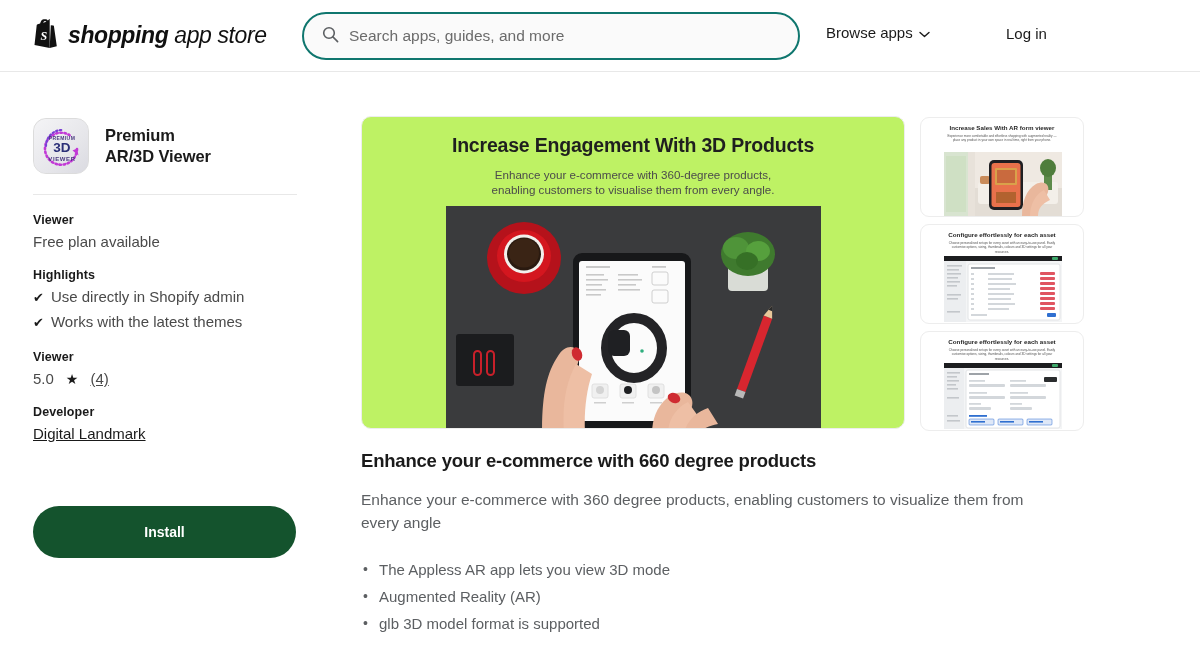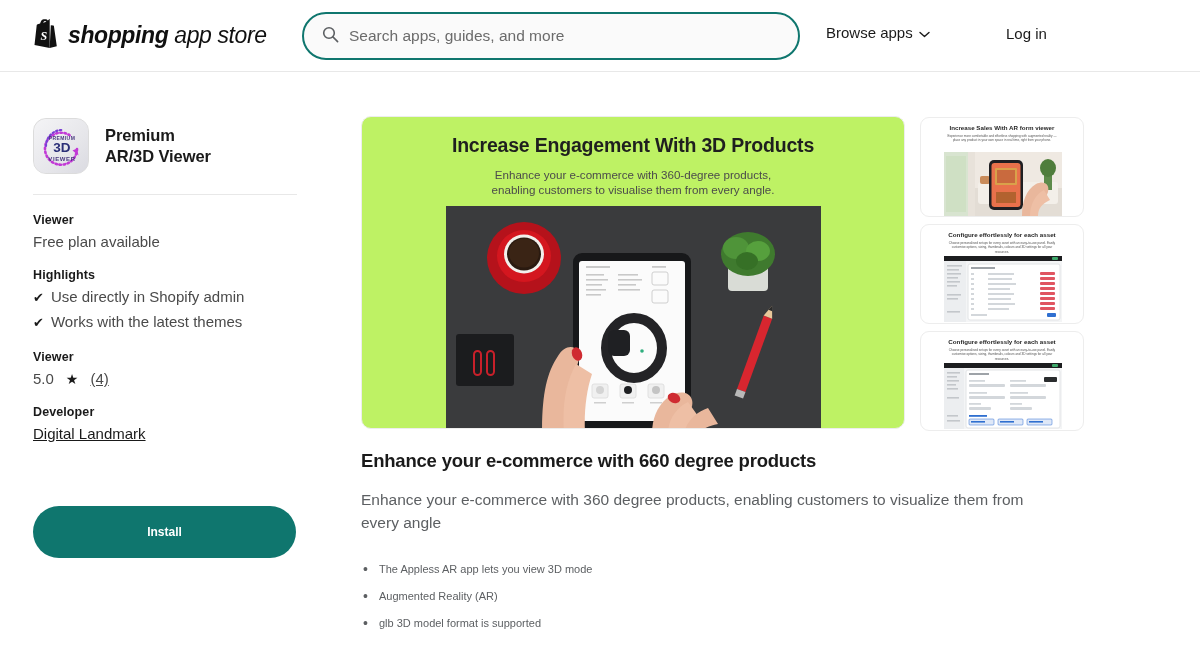--- a/index.html
+++ b/index.html
@@ -96,24 +96,24 @@
   }
   .check { color: #1a1a1a; font-size: 13px; line-height: 19px; }
   .rating-row { display: flex; align-items: center; gap: 12px; margin-top: 6px; font-size: 15px; color: #4a4a4a; }
   .star { color: #1a1a1a; font-size: 14px; }
   .rating-count { color: #4a4a4a; text-decoration: underline; cursor: pointer; }
   .dev-link { font-size: 15px; color: #1a1a1a; text-decoration: underline; margin-top: 6px; display: inline-block; cursor: pointer; }
 
   .install-btn {
     position: absolute; left: 0; top: 388px;
     width: 263px; height: 52px;
-    background: #0f766e; color: #fff;
+    background: #14532d; color: #fff;
     border: none; border-radius: 26px;
     font-family: "Liberation Sans", sans-serif;
-    font-size: 12px; font-weight: 600;
+    font-size: 14px; font-weight: 600;
     cursor: pointer;
   }
 
   
   .hero-card {
     position: absolute; left: 361px; top: 116px;
     width: 544px; height: 313px;
     border: 1px solid #ededed; border-radius: 10px;
     background: #bef264; overflow: hidden;
   }
@@ -157,21 +157,21 @@
     font-size: 18.5px; font-weight: 700; color: #1a1a1a;
     letter-spacing: -0.2px;
   }
   .content-p {
     margin-top: 16px; font-size: 15.5px; line-height: 23px;
     color: #5c5f62; max-width: 700px;
   }
   .bullets { margin-top: 22px; list-style: none; }
   .bullets li {
     position: relative; padding-left: 18px;
-    font-size: 11px; line-height: 27px; color: #5c5f62;
+    font-size: 15px; line-height: 27px; color: #5c5f62;
   }
   .bullets li::before {
     content: "•"; position: absolute; left: 2px; top: 0;
     color: #5c5f62; font-size: 14px;
   }
 </style>
 </head>
 <body>
 
 <div class="header">

